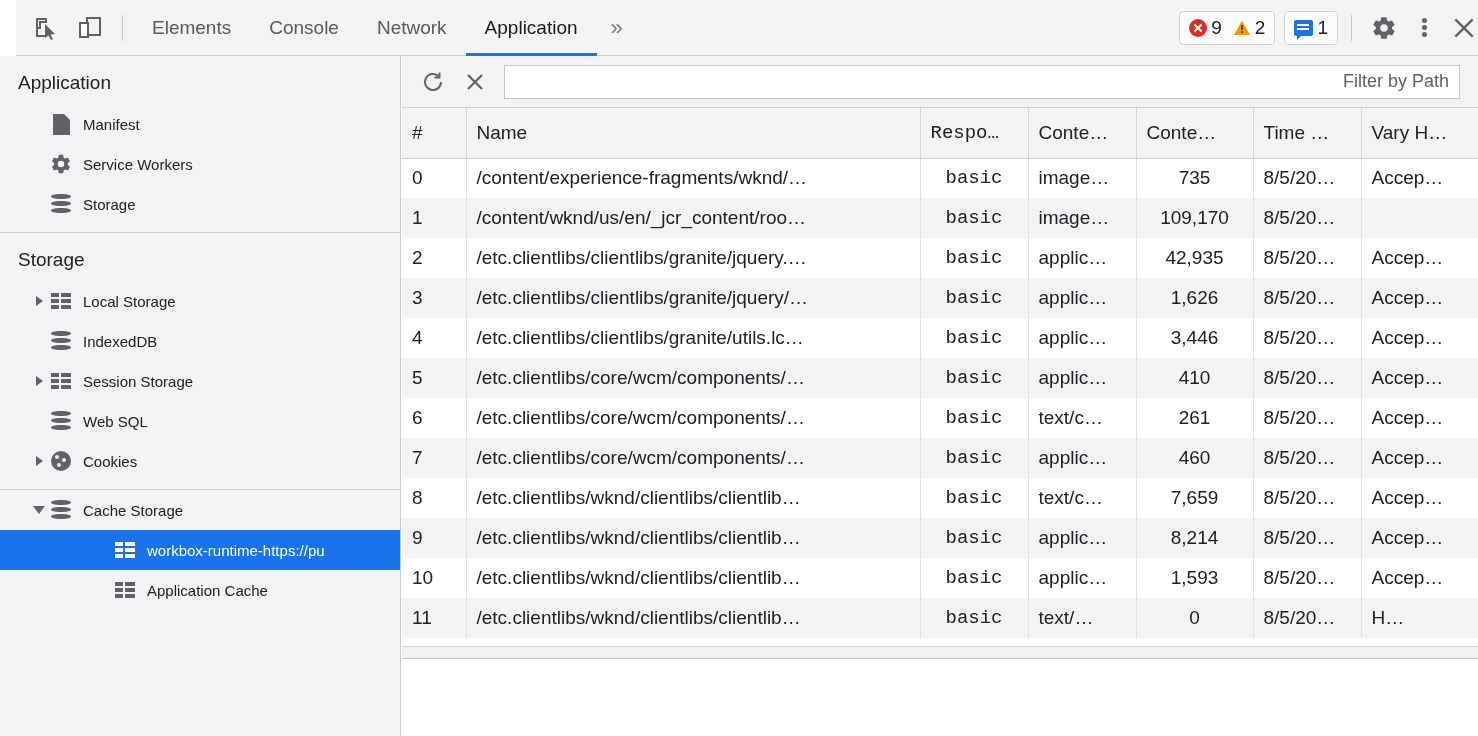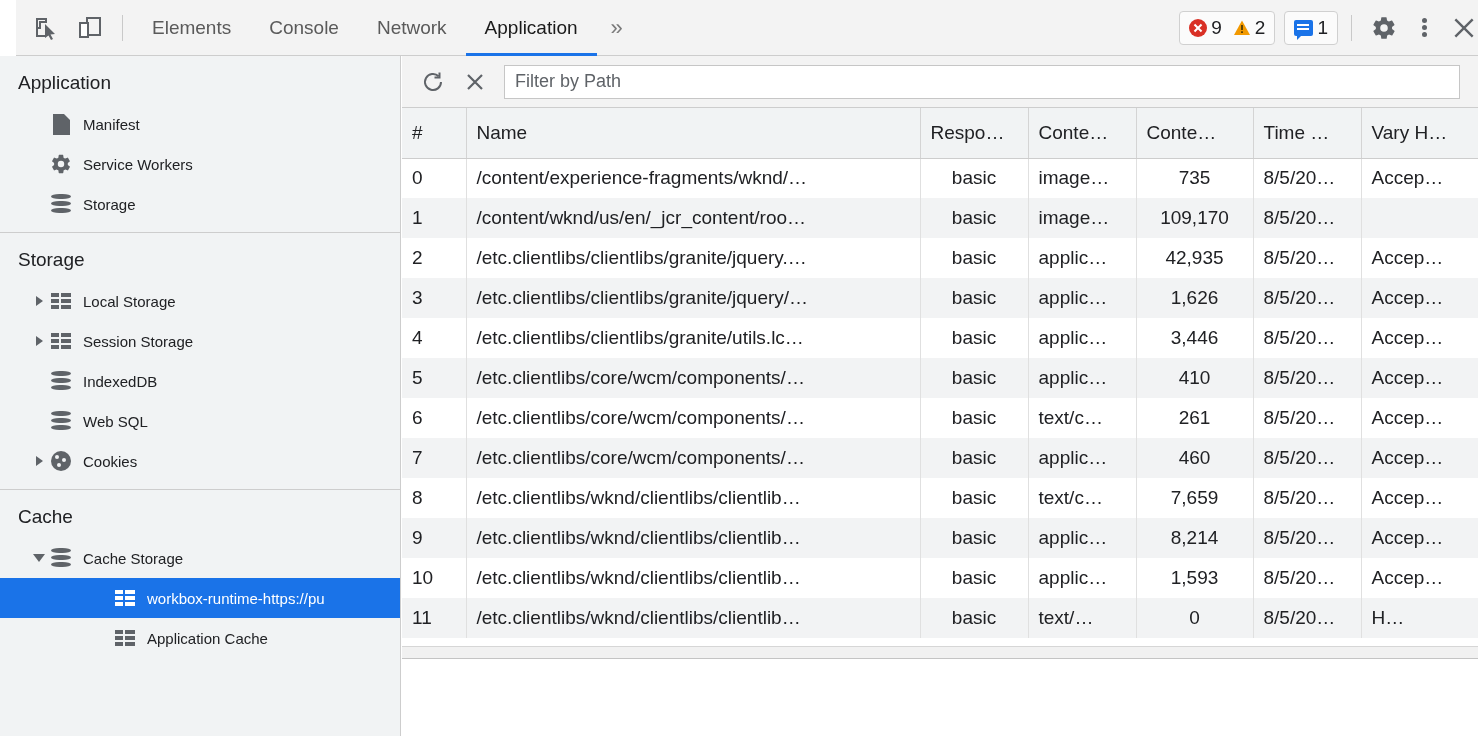--- a/index.html
+++ b/index.html
@@ -182,20 +182,21 @@
   }
   .fb-btn {
     width: 42px; height: 40px; display: flex;
     align-items: center; justify-content: center; cursor: pointer;
   }
   .filter-input {
     flex: 1; height: 34px; border: 1px solid #c6c6c6;
     background: #ffffff; margin-left: 8px; margin-right: 8px;
     padding: 0 10px; font-size: 18px; color: #3b82f6;
     font-family: "Liberation Sans", sans-serif;
+    text-align: right;
   }
   .filter-input::placeholder { color: #5f6368; }
 
   
   .tablewrap {
     position: relative; height: 551px; overflow: hidden;
     background: #fff;
   }
   table.grid-table {
     width: 1076px; border-collapse: collapse; table-layout: fixed;
@@ -210,21 +211,21 @@
   }
   .grid-table td {
     font-size: 19px; color: #202124; height: 40px;
     padding: 0 10px; border-right: 1px solid #e0e0e0;
     white-space: nowrap; overflow: hidden;
   }
   .grid-table tbody tr:nth-child(even) { background: #f2f3f4; }
   .grid-table tbody tr:nth-child(odd) { background: #ffffff; }
   .col-num { width: 64px; }
   .col-name { width: 454px; }
-  .col-resp { width: 108px; }
+  .col-resp { width: 108px; font-family: Liberation Mono, monospace; }
   .col-ctype { width: 108px; }
   .col-clen { width: 117px; }
   .col-time { width: 108px; }
   .col-vary { width: 117px; }
   td.right { text-align: center; }
 
   .hscroll {
     position: absolute; left: 0; bottom: 0; width: 1076px; height: 13px;
     background: #f1f1f1; border-top: 1px solid #d6d6d6;
     border-bottom: 1px solid #c4c4c4;
@@ -368,47 +369,47 @@
               <s></s>
               <s></s>
               <s></s>
               <s></s>
               <s></s>
             </div>
           </div>
         <div class="side-label">Local Storage</div>
       </div>
       <div class="side-item lvl2">
+        <div class="twisty none">
+            <i></i>
+          </div>
+        <div class="ico">
+            <div class="db">
+              <b></b>
+              <b></b>
+              <b></b>
+            </div>
+          </div>
+        <div class="side-label">IndexedDB</div>
+      </div>
+      <div class="side-item lvl2">
         <div class="twisty">
             <i></i>
           </div>
         <div class="ico">
             <div class="grid">
               <s></s>
               <s></s>
               <s></s>
               <s></s>
               <s></s>
               <s></s>
             </div>
           </div>
         <div class="side-label">Session Storage</div>
-      </div>
-      <div class="side-item lvl2">
-        <div class="twisty none">
-            <i></i>
-          </div>
-        <div class="ico">
-            <div class="db">
-              <b></b>
-              <b></b>
-              <b></b>
-            </div>
-          </div>
-        <div class="side-label">IndexedDB</div>
       </div>
       <div class="side-item lvl2">
         <div class="twisty none">
             <i></i>
           </div>
         <div class="ico">
             <div class="db">
               <b></b>
               <b></b>
               <b></b>
@@ -425,21 +426,20 @@
               <em></em>
               <em></em>
               <em></em>
             </div>
           </div>
         <div class="side-label">Cookies</div>
       </div>
     </div>
 
     <div class="side-section" style="border-bottom:none;">
-      <div class="side-title">Cache</div>
       <div class="side-item lvl2">
         <div class="twisty open">
             <i></i>
           </div>
         <div class="ico">
             <div class="db">
               <b></b>
               <b></b>
               <b></b>
             </div>

